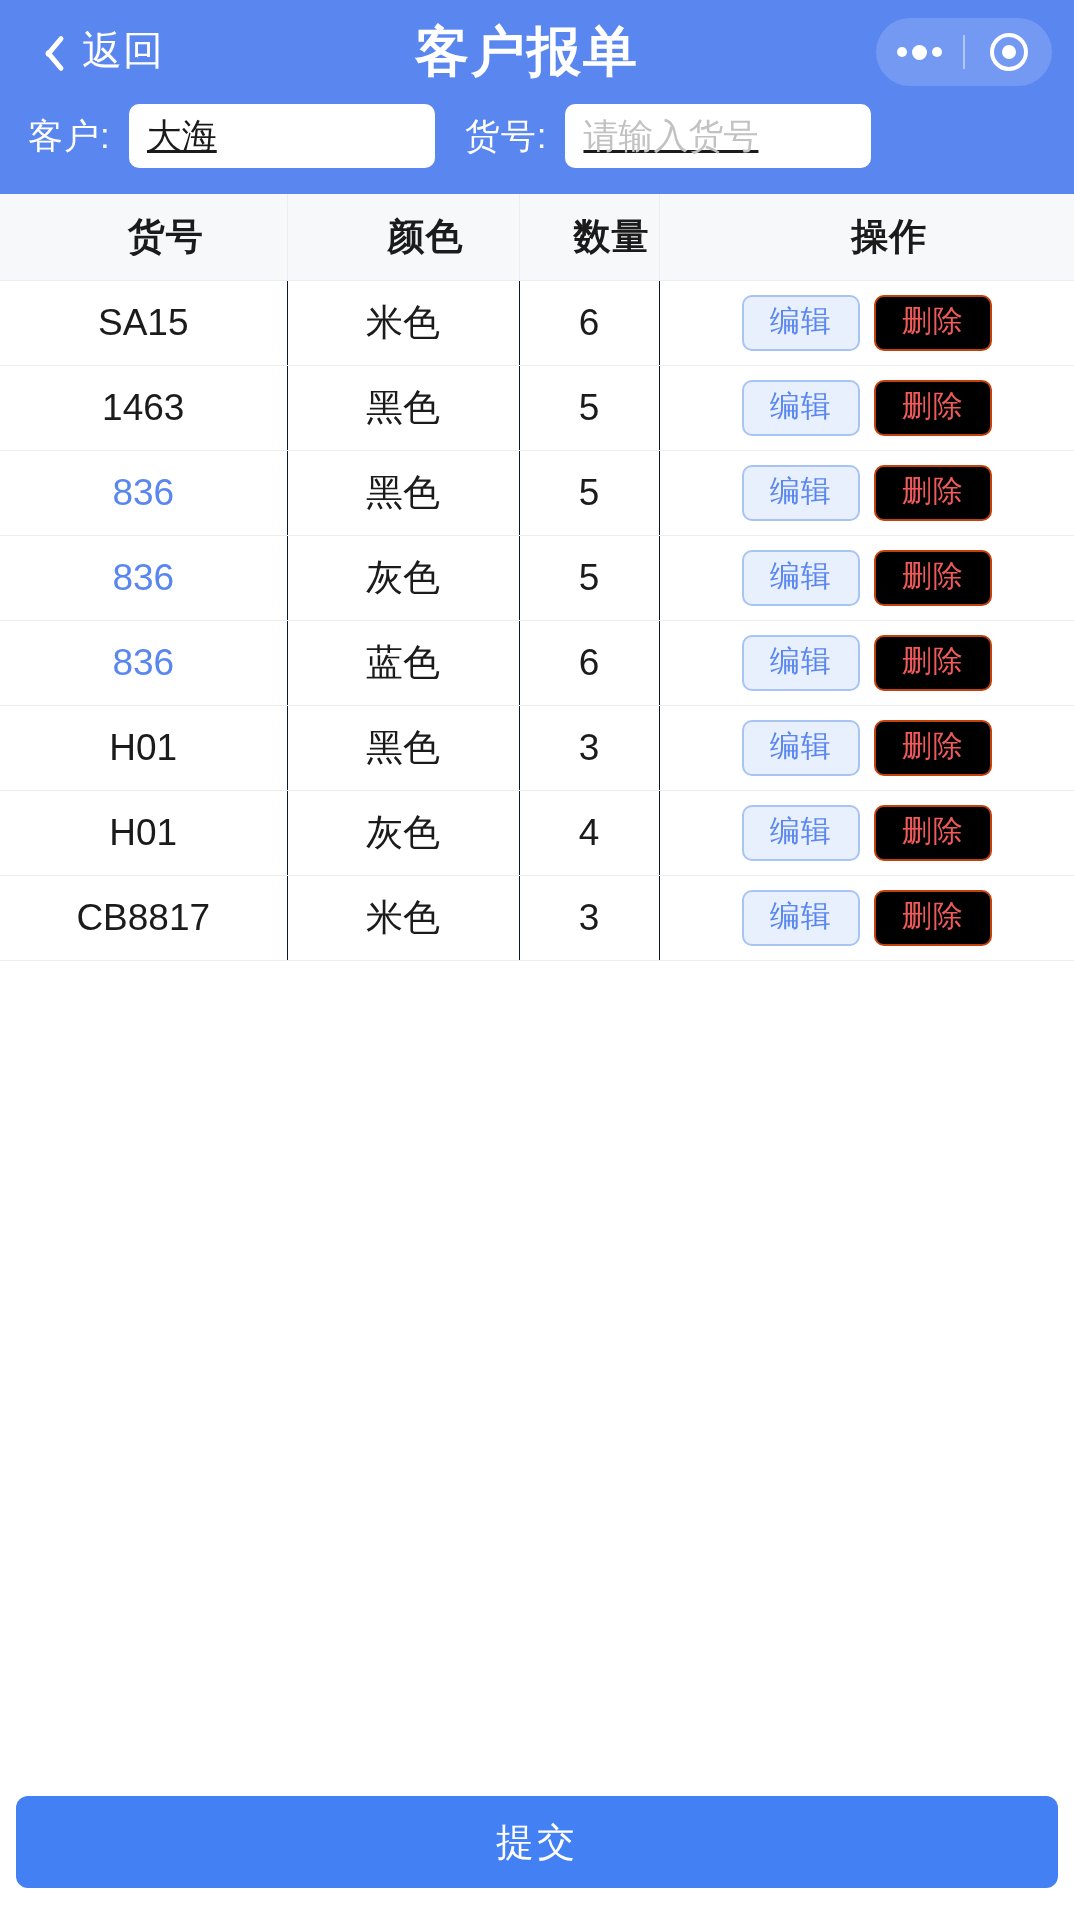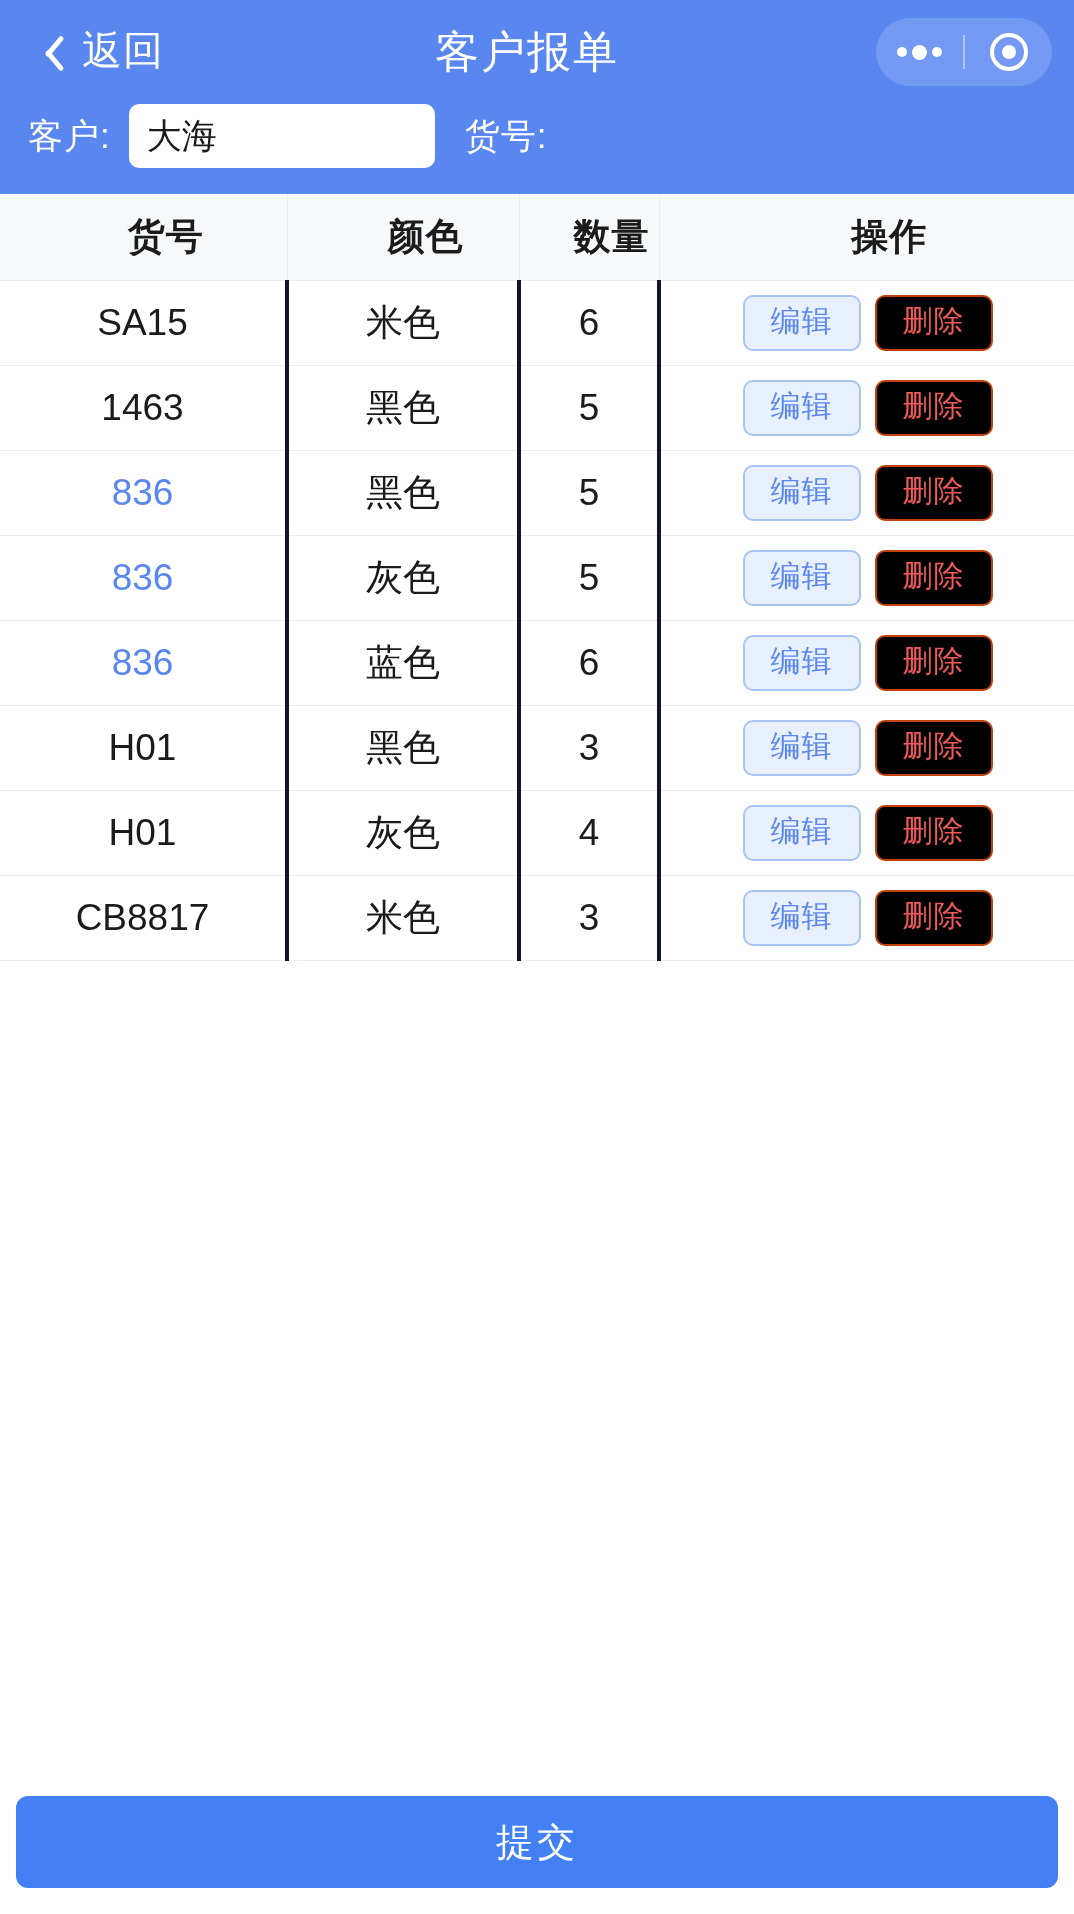--- a/index.html
+++ b/index.html
@@ -75,24 +75,25 @@
   .nav-title {
     position: absolute;
     left: 0;
     right: 0;
     top: 0;
     bottom: 0;
     display: flex;
     align-items: center;
     justify-content: center;
     color: #ffffff;
-    font-size: 44px;
+    font-size: 54px;
     letter-spacing: 2px;
     pointer-events: none;
     padding-right: 20px;
+    font-weight: bold;
   }
 
   
   .capsule {
     position: absolute;
     right: 22px;
     top: 18px;
     width: 176px;
     height: 68px;
     border-radius: 34px;
@@ -160,20 +161,21 @@
   .field-input {
     height: 64px;
     background: #ffffff;
     border: none;
     border-radius: 10px;
     font-size: 35px;
     color: #1b1b1b;
     padding: 0 18px;
     font-family: "Liberation Sans", "DejaVu Sans", sans-serif;
     outline: none;
+    text-decoration: underline;
   }
   .field-input.customer { width: 306px; }
   .field-input.itemno   { width: 306px; }
   .field-input::placeholder { color: #c2c2c2; }
 
   
   .table-wrap {
     flex: 1 1 auto;
     background: #ffffff;
     overflow: hidden;
@@ -198,21 +200,21 @@
     border-bottom: 1px solid #ebedf0;
     padding-left: 45px;
   }
   .tbl thead th:last-child { border-right: none; }
 
   .tbl tbody td {
     height: 85px;
     text-align: center;
     font-size: 37px;
     color: #1b1b1b;
-    border-right: 4px solid #0f172a;
+    border-right: 1px solid #0f172a;
     border-bottom: 1px solid #ebedf0;
     background: #ffffff;
     vertical-align: middle;
   }
   .tbl tbody td:last-child { border-right: none; }
 
   .cell-item.hl { color: #5a86f0; }
 
   .act-cell { padding: 0; }
   .act-inner {
@@ -303,20 +305,21 @@
 
     <div class="search-row">
 
       <div class="field-group left">
         <span class="field-label">客户:</span>
         <input class="field-input customer" type="text" value="大海" style="">
       </div>
 
       <div class="field-group right">
         <span class="field-label">货号:</span>
+        <input class="field-input itemno" type="text" placeholder="请输入货号" style="">
       </div>
 
     </div>
   </div>
 
   <div class="table-wrap">
     <table class="tbl">
       <colgroup>
         <col class="c-item">
           <col class="c-color">

